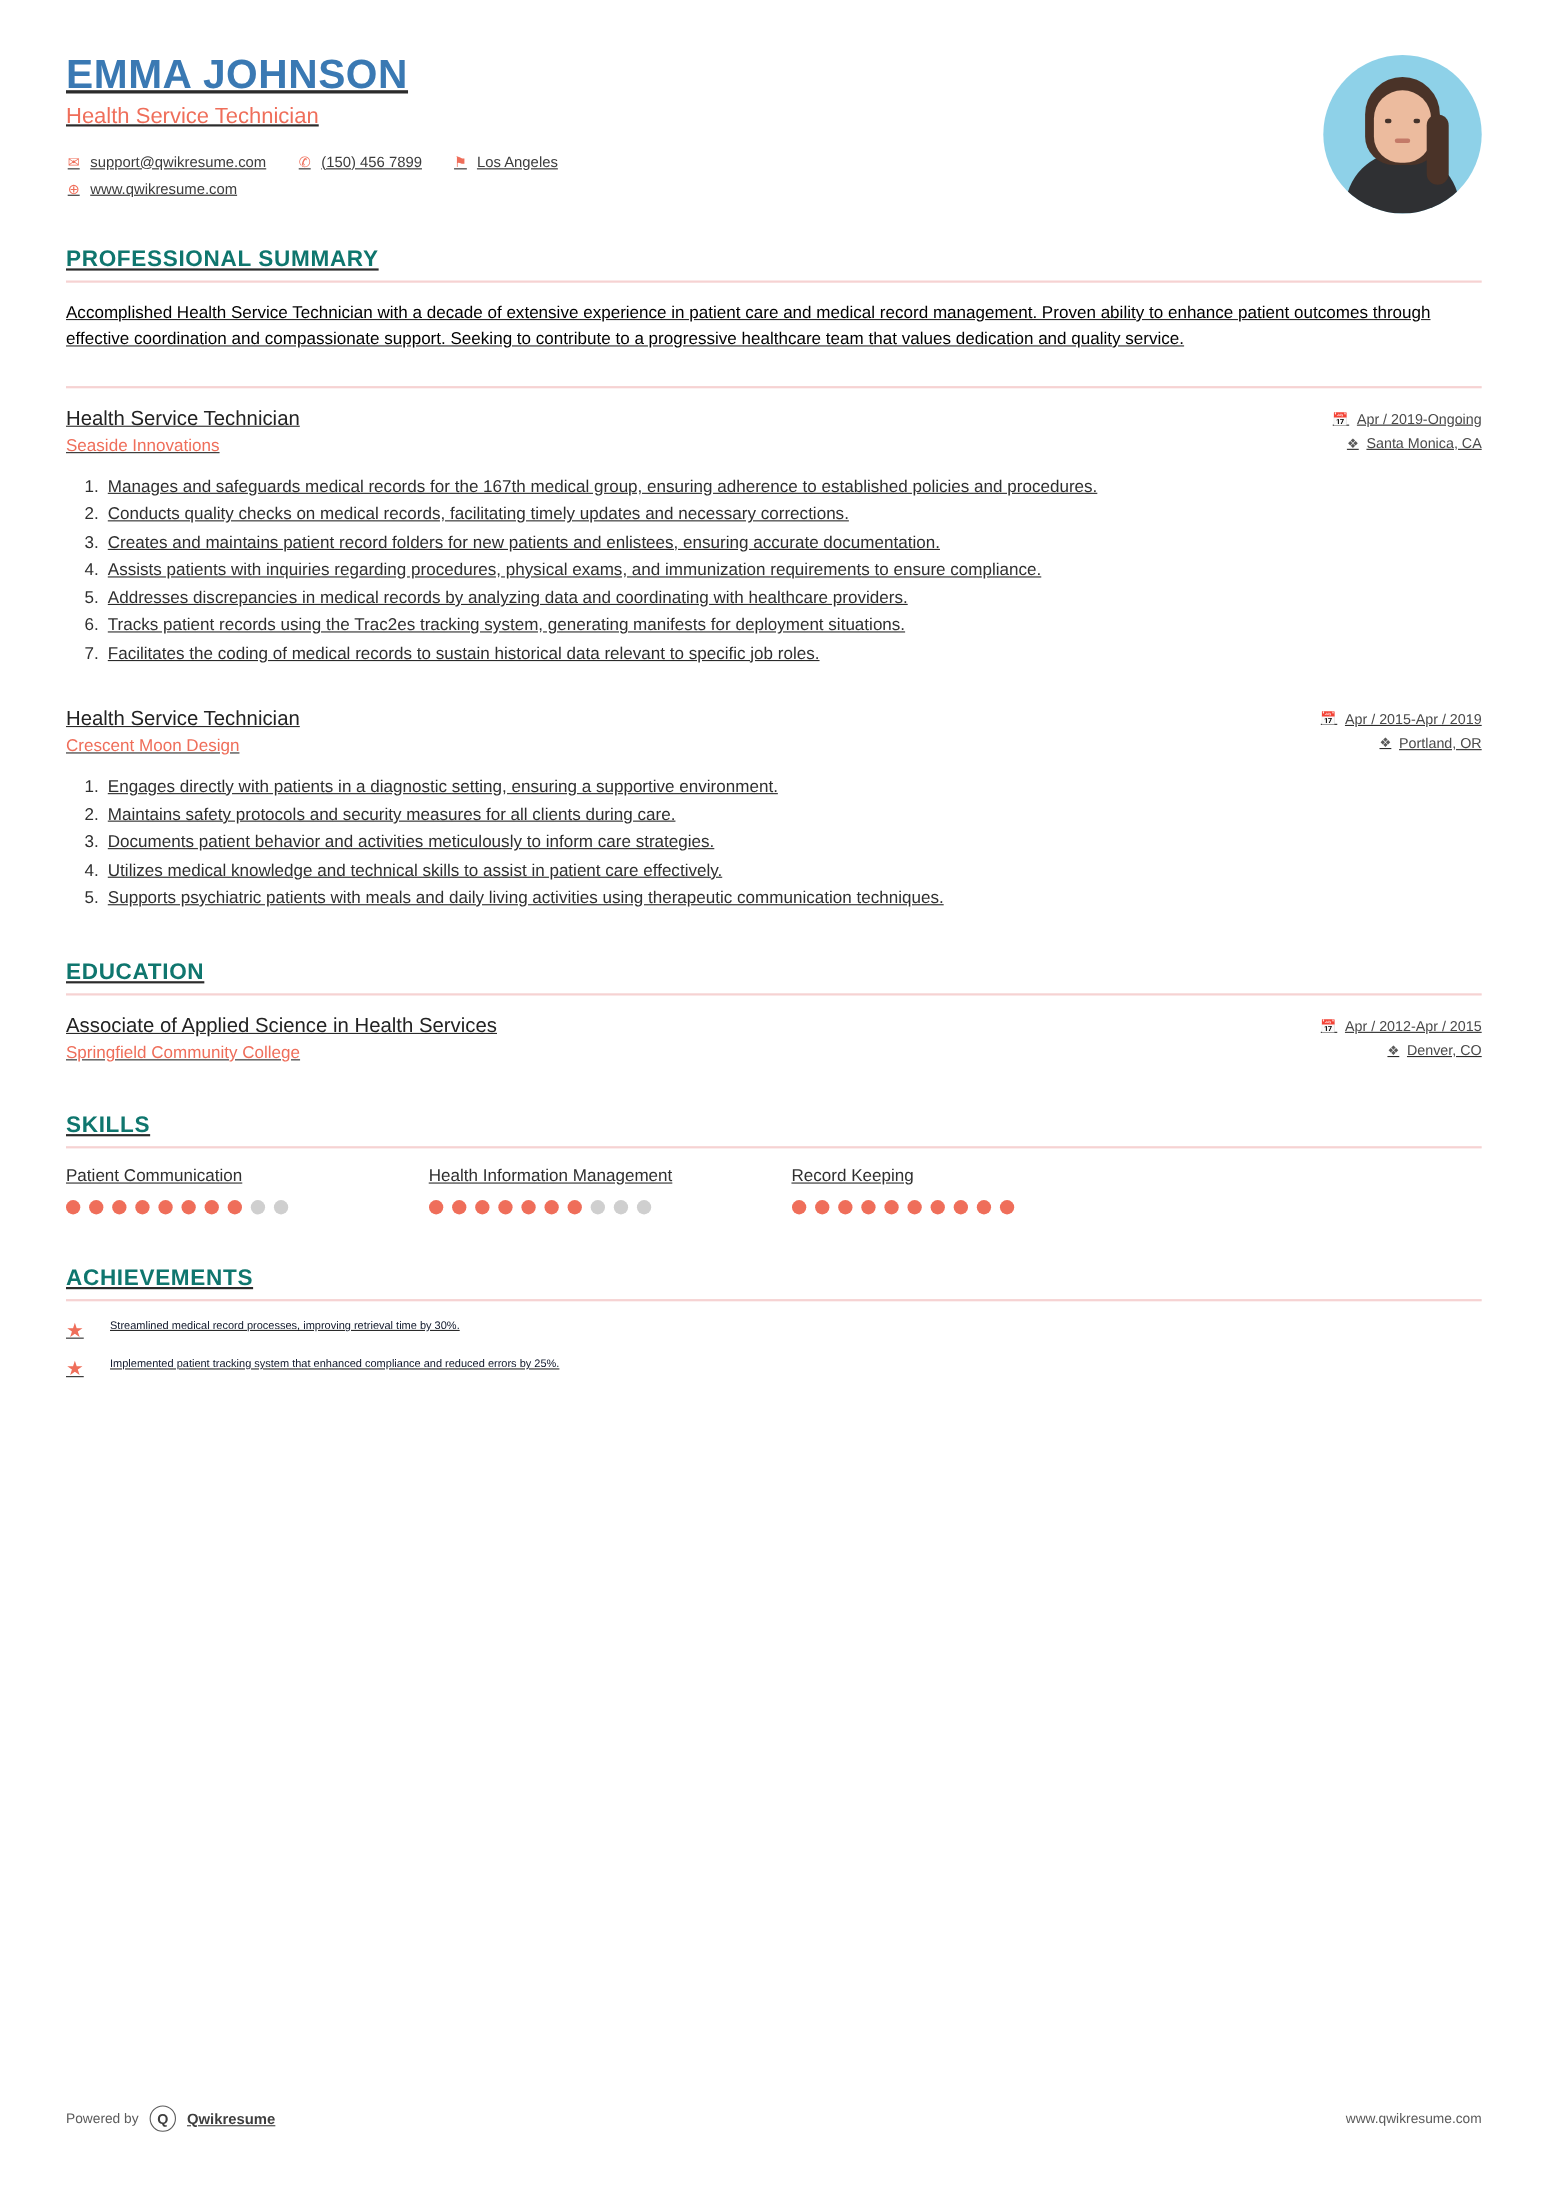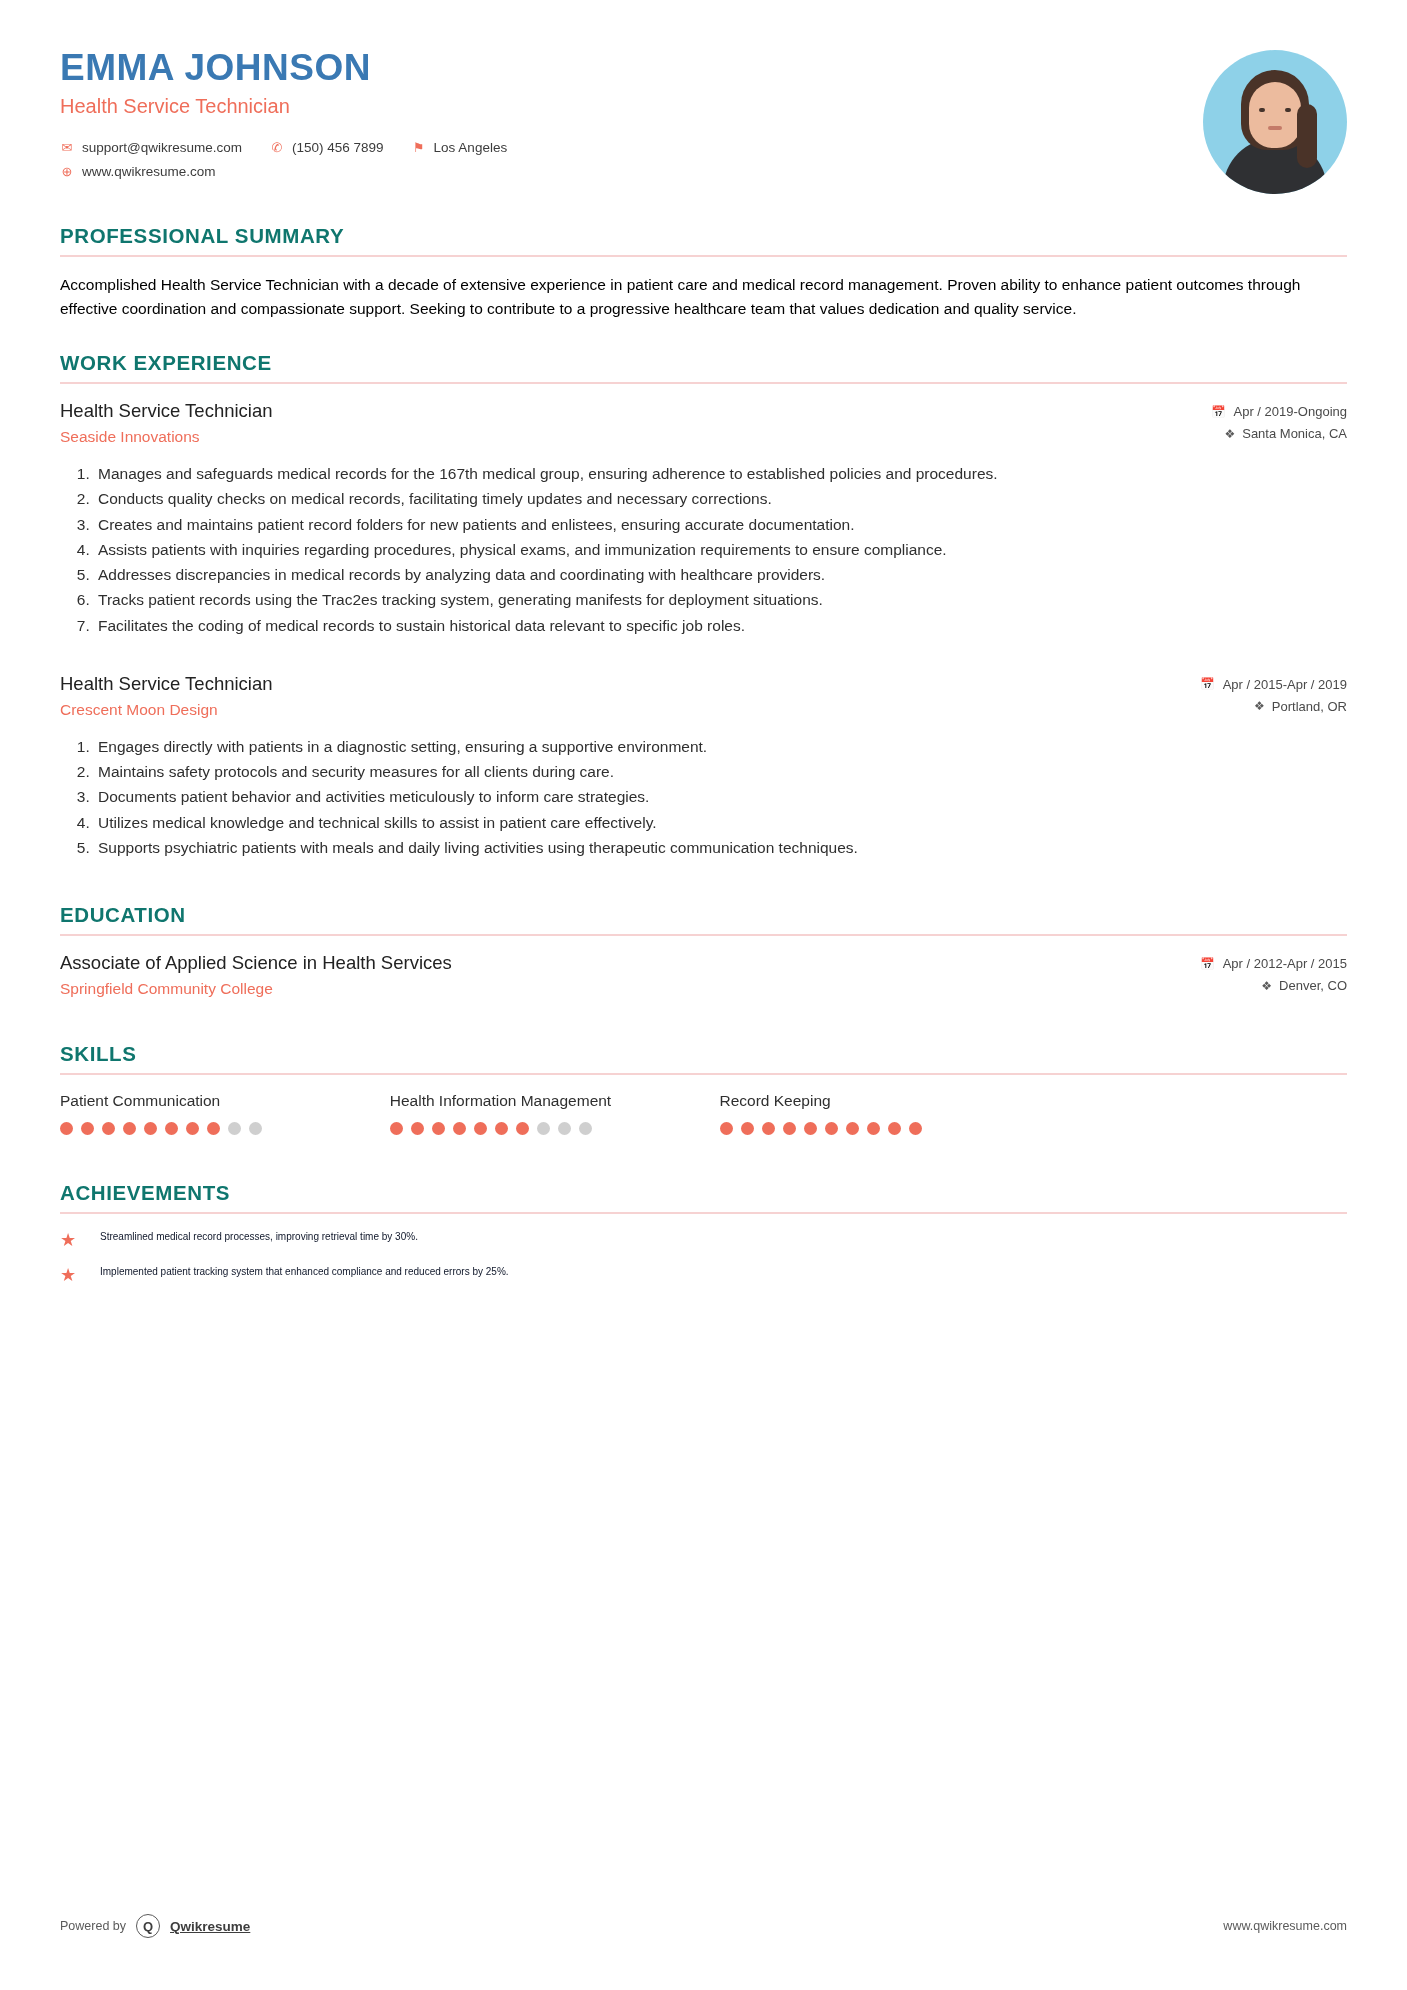--- a/index.html
+++ b/index.html
@@ -8,20 +8,21 @@
     width: 1407px;
     background: #ffffff;
     font-family: "Liberation Sans", sans-serif;
     color: #2b2b2b;
   }
   .page {
     width: 1407px;
     min-height: 1990px;
     position: relative;
     padding: 0 60px;
+    text-decoration: underline;
   }
   
   .header {
     display: flex;
     align-items: flex-start;
     justify-content: space-between;
     padding-top: 48px;
   }
   .head-left { flex: 1 1 auto; }
   .name {
@@ -307,21 +308,20 @@
     </div>
   </div>
 
   <div class="section">
     <h2 class="sec-title">PROFESSIONAL SUMMARY</h2>
     <hr class="sec-rule">
     <p class="summary-text">Accomplished Health Service Technician with a decade of extensive experience in patient care and medical record management. Proven ability to enhance patient outcomes through effective coordination and compassionate support. Seeking to contribute to a progressive healthcare team that values dedication and quality service.</p>
   </div>
 
   <div class="section">
-    <h2 class="sec-title">WORK EXPERIENCE</h2>
     <hr class="sec-rule">
 
     <div class="job">
       <div class="job-head">
         <div>
           <h3 class="job-title">Health Service Technician</h3>
           <div class="job-company">Seaside Innovations</div>
         </div>
         <div class="job-meta">
           <div class="meta-line">

